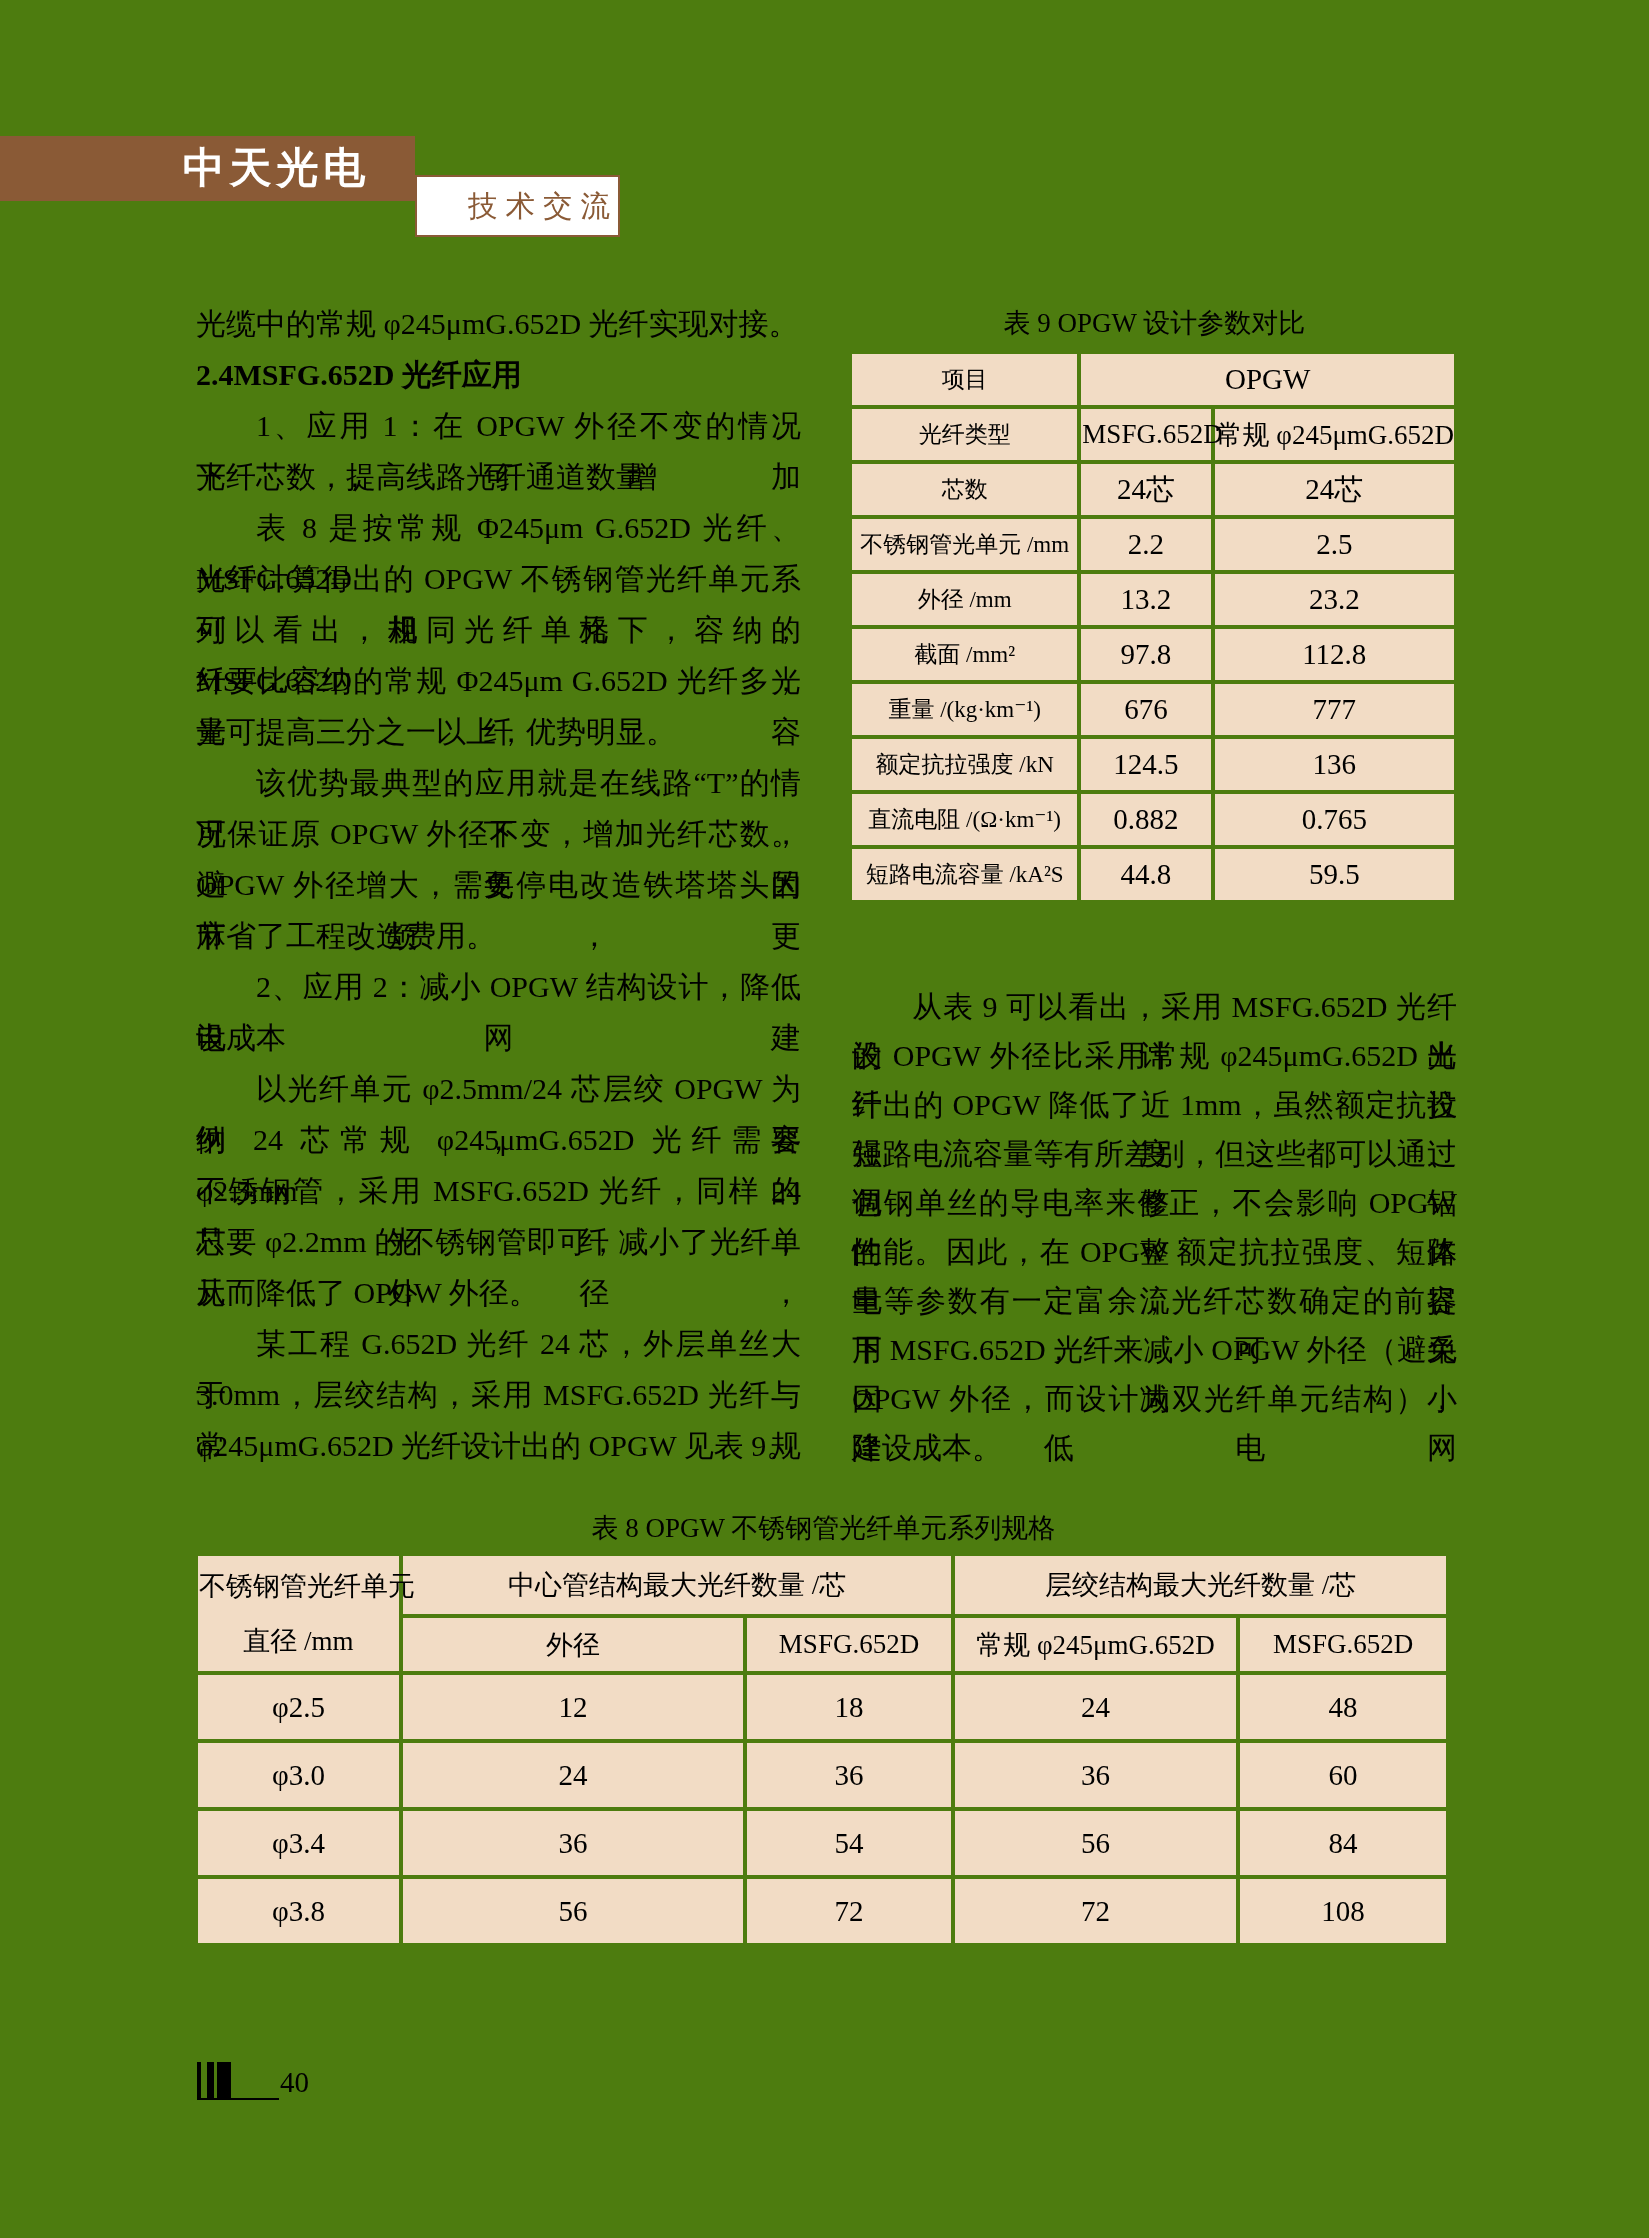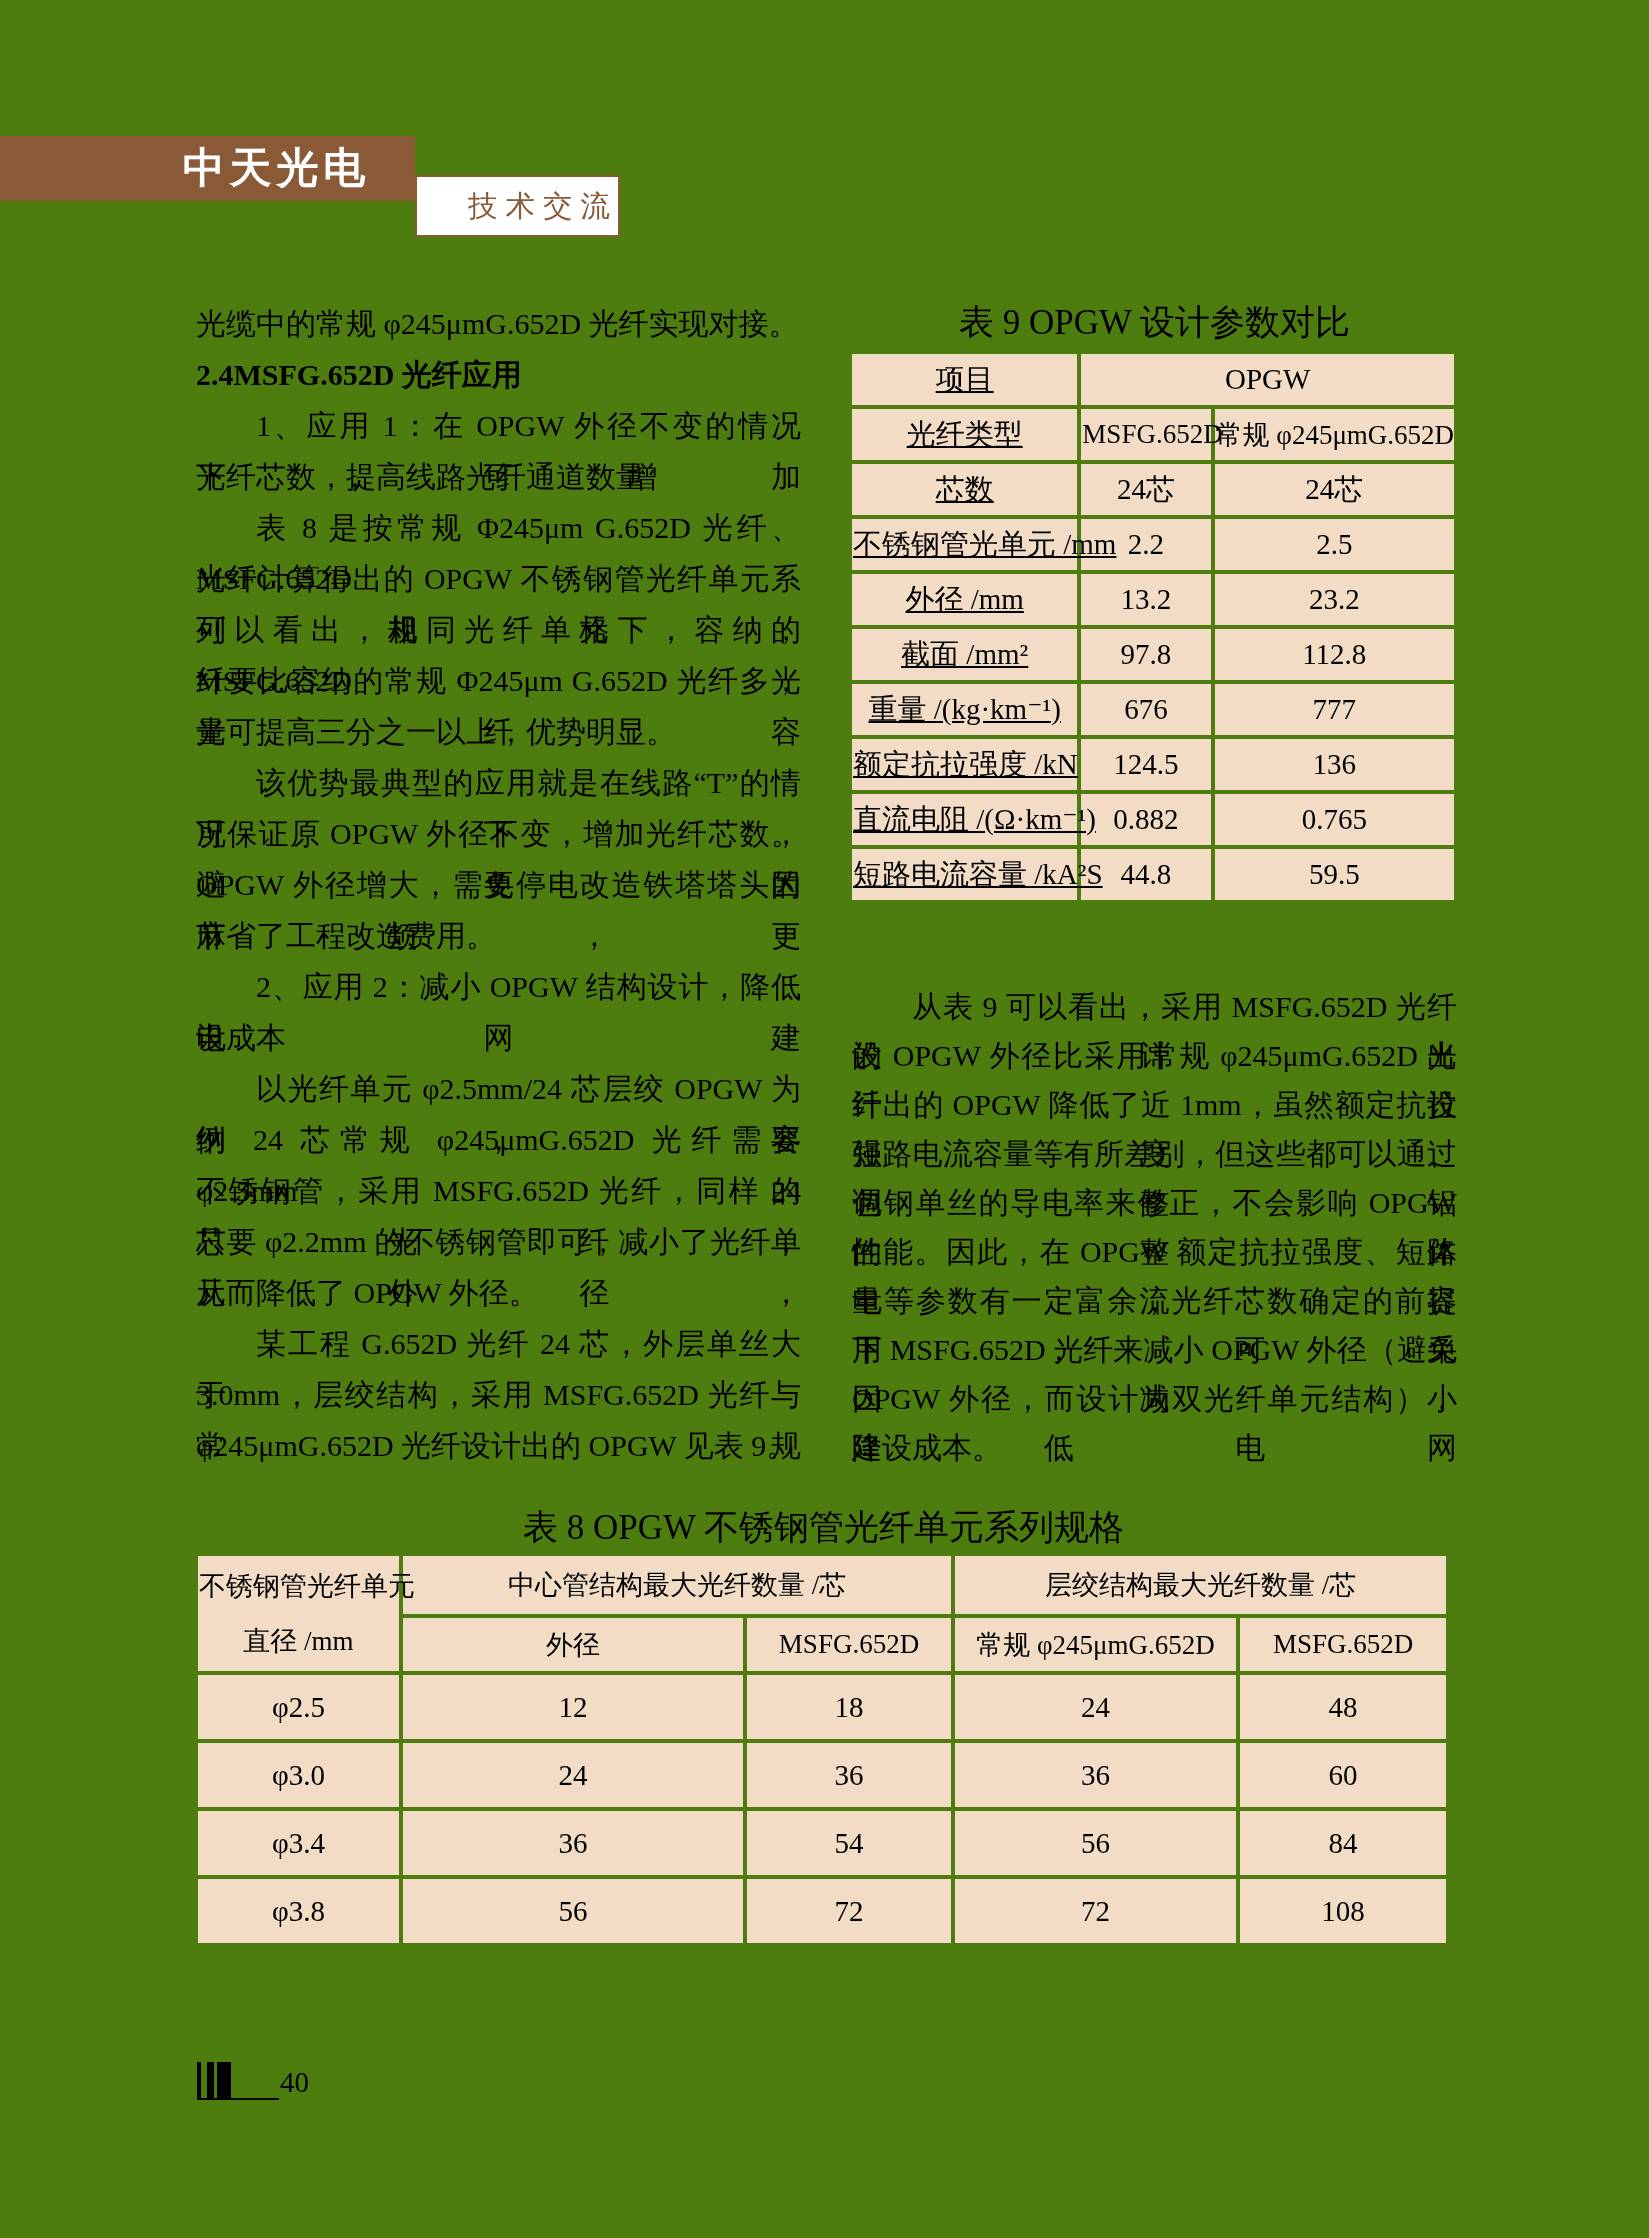--- a/index.html
+++ b/index.html
@@ -21,29 +21,29 @@
   .col-right-text .line{height:49px;line-height:49px;}
   .line.j{white-space:normal;text-align:justify;text-align-last:justify;}
   .line.ind{text-indent:2em;}
   .line.heading{font-weight:bold;}
   
   table{border-collapse:separate;border-spacing:4px;position:absolute;table-layout:fixed;}
   td{background:var(--cellbg);text-align:center;vertical-align:middle;
      font-size:29px;white-space:nowrap;overflow:visible;}
   .t9{left:848px;top:350px;width:610px;}
   .t9 td{height:49px;}
-  .t9 td.lab{font-size:29px;text-decoration:underline;}
+  .t9 td.lab{font-size:23px;}
   .t9 td.small{font-size:27px;}
   .t8{left:194px;top:1552px;width:1255px;}
   .t8 tr.h1 td{height:56px;font-size:27px;}
   .t8 tr.h2 td{height:51px;font-size:27px;}
   .t8 tr.d td{height:62px;}
   .t8 td.corner{font-size:25.5px;}
   .corner .c2{display:flex;flex-direction:column;justify-content:space-around;height:111px;}
-  .tbl-title{position:absolute;height:32px;line-height:32px;text-align:center;font-size:35px;}
+  .tbl-title{position:absolute;height:32px;line-height:32px;text-align:center;font-size:27px;}
   .t9-title{left:852px;top:307px;width:605px;}
   .t8-title{left:196px;top:1512px;width:1255px;}
   
   .fbar{position:absolute;top:2062px;height:38px;background:#000;}
   .pageno{position:absolute;left:236px;top:2062px;height:38px;line-height:40px;font-size:29px;
           font-family:Liberation Serif, serif;margin-left:44px;}
   .frule{position:absolute;left:197px;top:2098px;width:82px;height:1.6px;background:#000;}
 </style>
 </head>
 <body>

